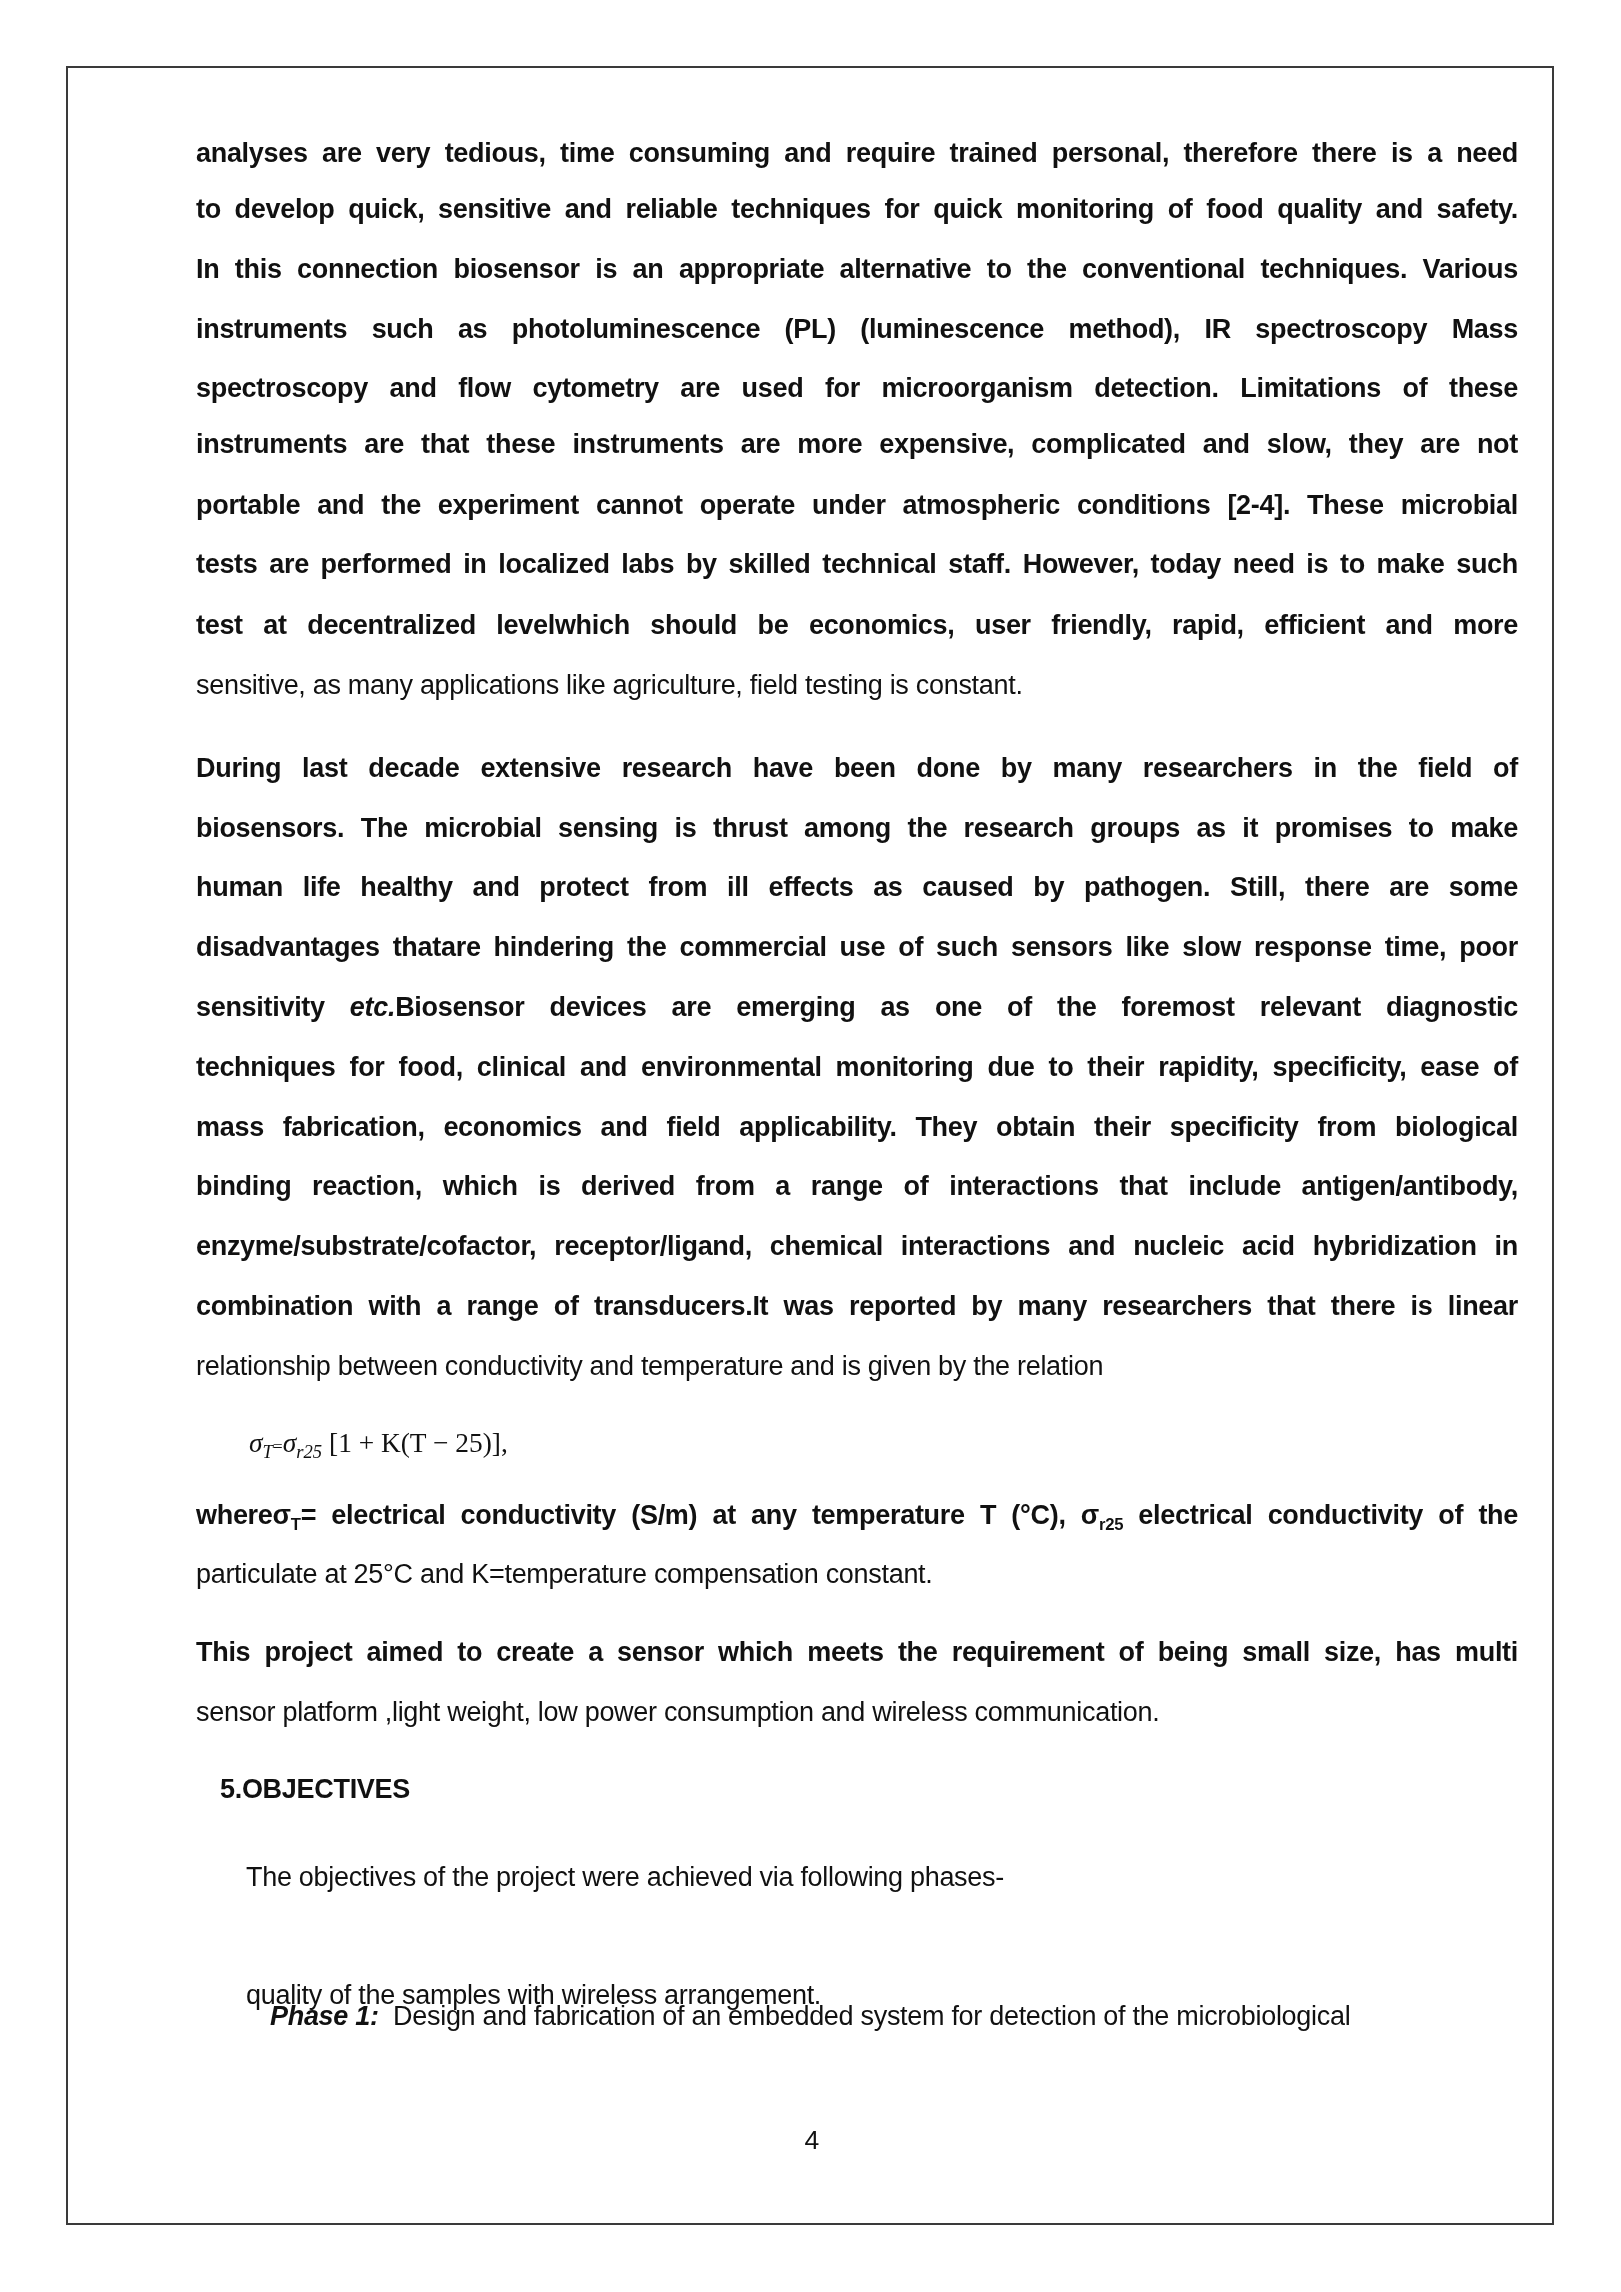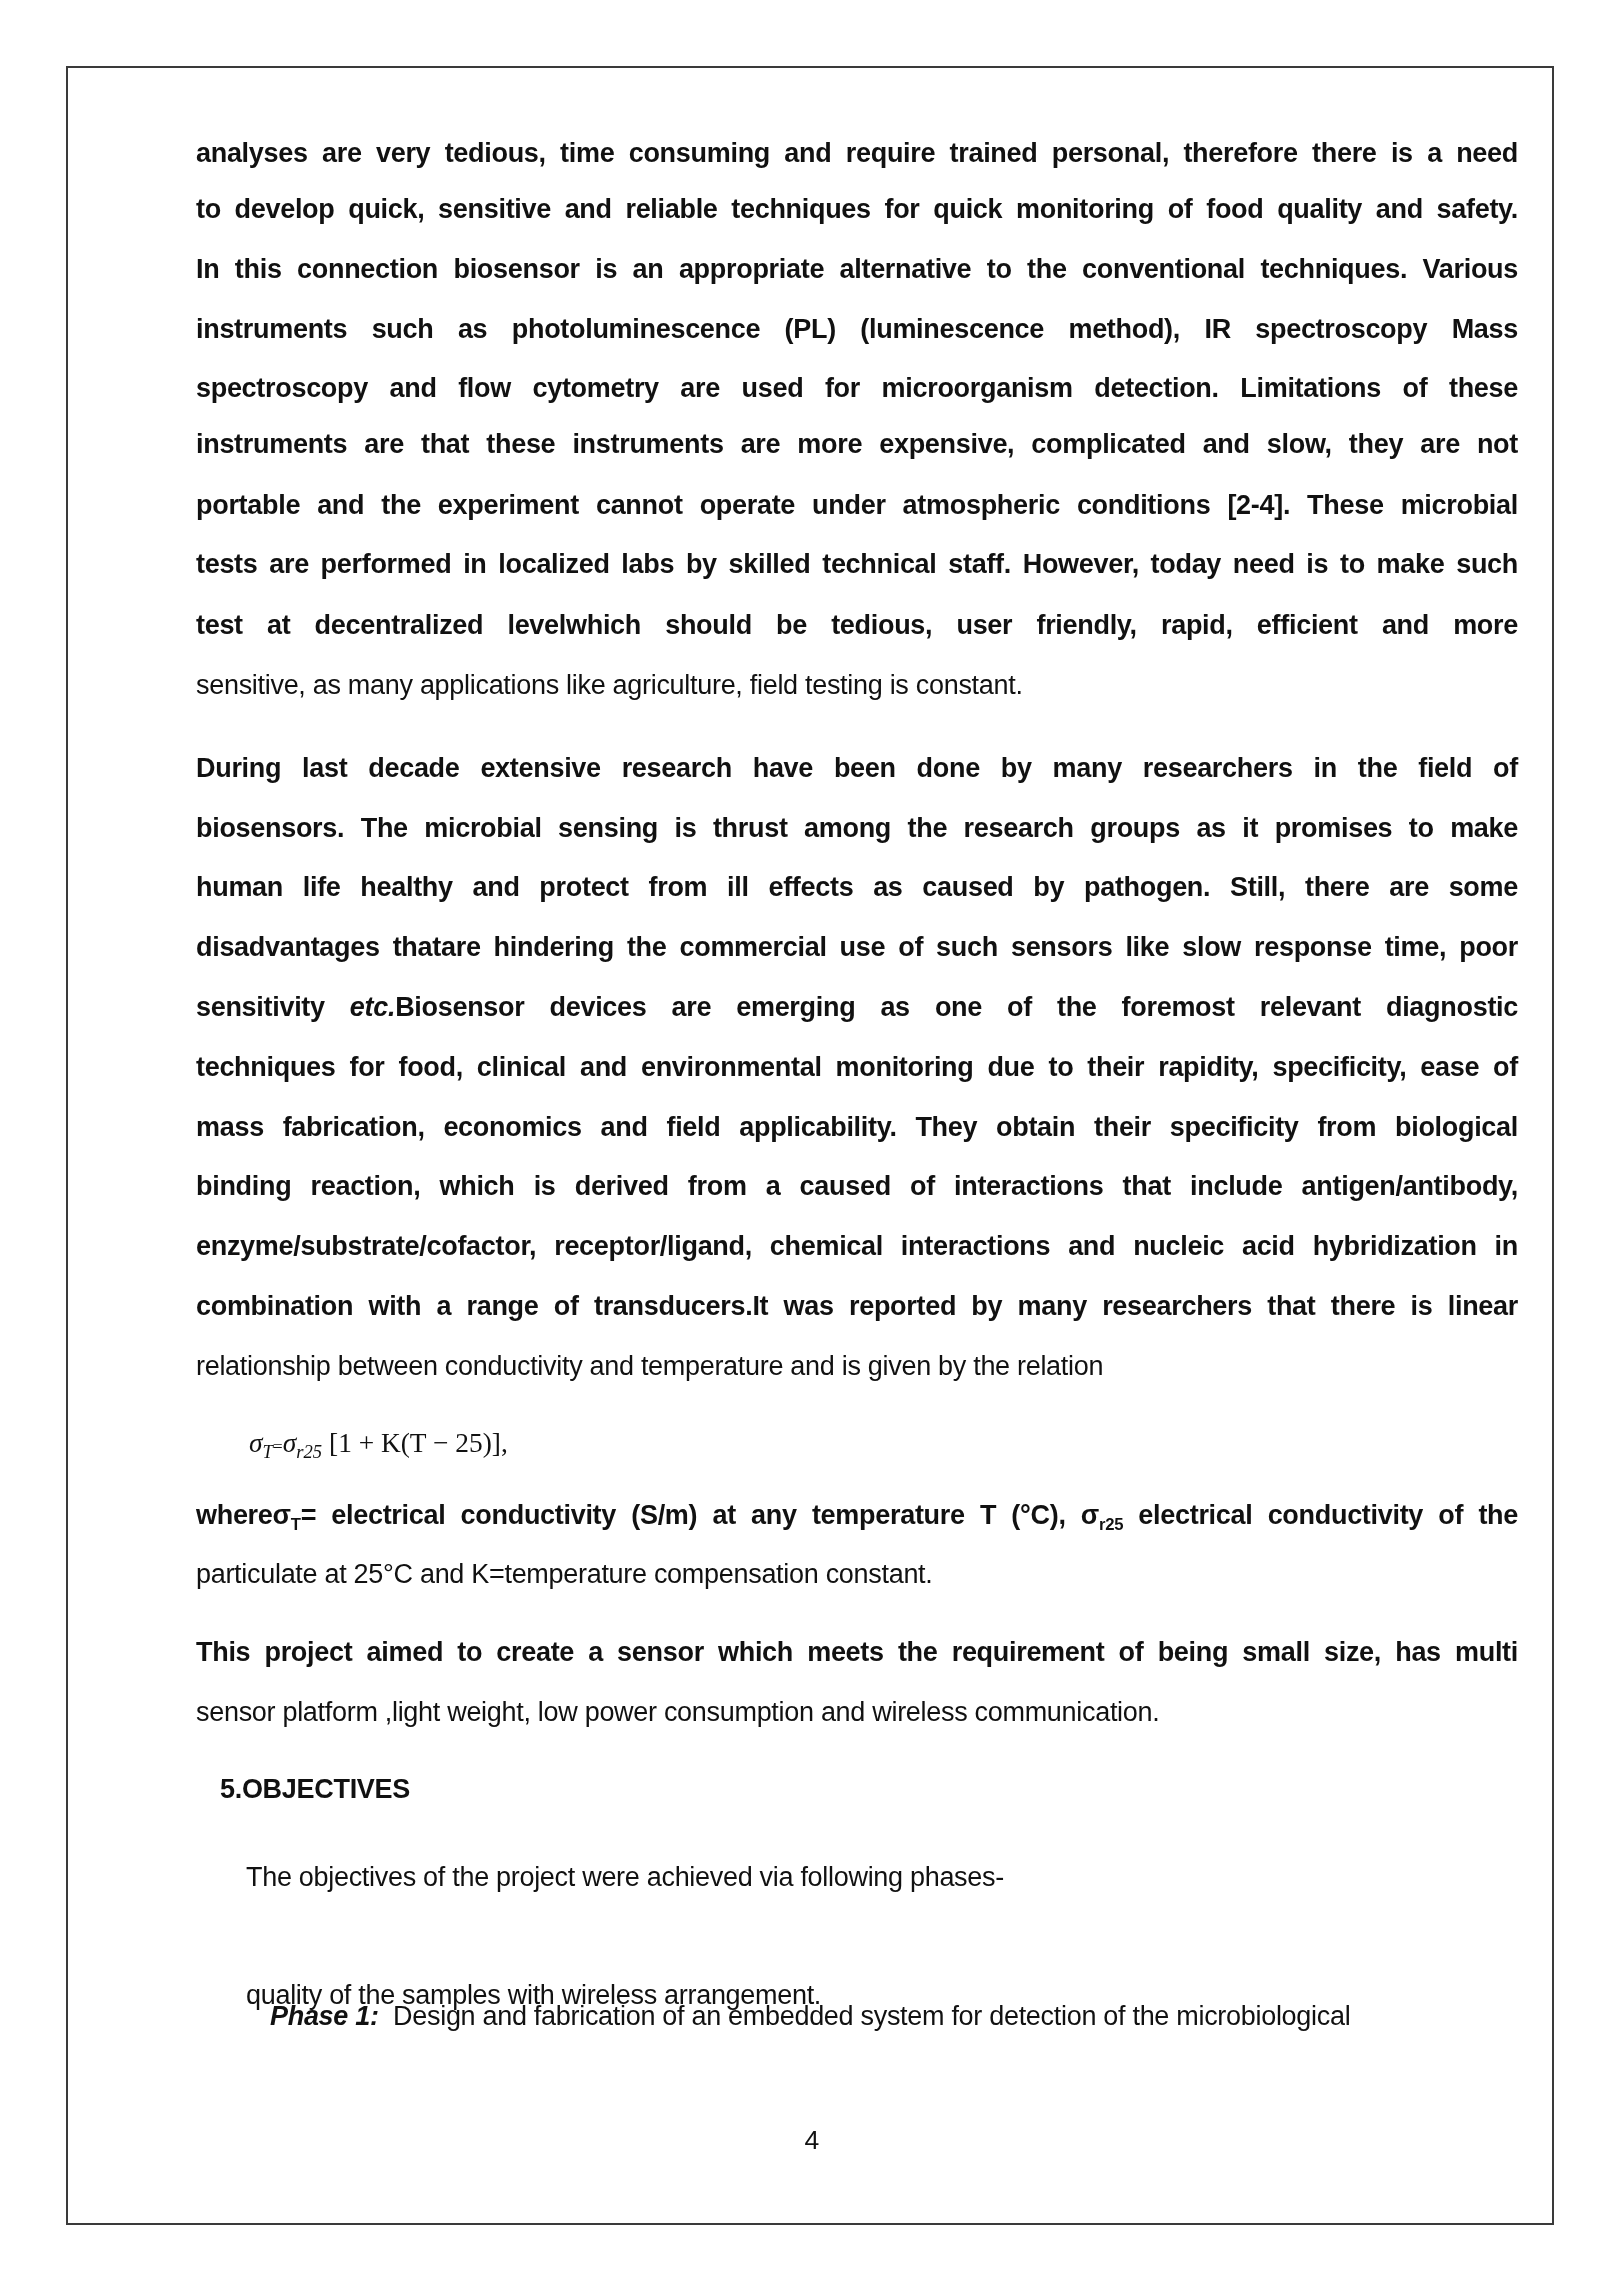--- a/index.html
+++ b/index.html
@@ -33,35 +33,35 @@
 
 <div>
   <div class="ln j" style="top:137px">analyses are very tedious, time consuming and require trained personal, therefore there is a need</div>
   <div class="ln j" style="top:193px">to develop quick, sensitive and reliable techniques for quick monitoring of food quality and safety.</div>
   <div class="ln j" style="top:253px">In this connection biosensor is an appropriate alternative to the conventional techniques. Various</div>
   <div class="ln j" style="top:313px">instruments such as photoluminescence (PL) (luminescence method), IR spectroscopy Mass</div>
   <div class="ln j" style="top:372px">spectroscopy and flow cytometry are used for microorganism detection. Limitations of these</div>
   <div class="ln j" style="top:428px">instruments are that these instruments are more expensive, complicated and slow, they are not</div>
   <div class="ln j" style="top:489px">portable and the experiment cannot operate under atmospheric conditions [2-4]. These microbial</div>
   <div class="ln j" style="top:548px">tests are performed in localized labs by skilled technical staff. However, today need is to make such</div>
-  <div class="ln j" style="top:609px">test at decentralized levelwhich should be tedious,  user friendly, rapid, efficient and  more</div>
+  <div class="ln j" style="top:609px">test at decentralized levelwhich should be economics,  user friendly, rapid, efficient and  more</div>
   <div class="ln" style="top:669px">sensitive, as many applications like agriculture, field testing is constant.</div>
 </div>
 
 <div>
   <div class="ln j" style="top:752px">During last decade extensive research have been done by many researchers in the field of</div>
   <div class="ln j" style="top:812px">biosensors. The microbial sensing is thrust among the research groups as it promises to make</div>
   <div class="ln j" style="top:871px">human life healthy and protect from ill effects as caused by pathogen. Still, there are some</div>
   <div class="ln j" style="top:931px">disadvantages  thatare hindering the commercial use of such sensors like slow response time, poor</div>
   <div class="ln j" style="top:991px">
     <span>sensitivity </span><span class="it">etc.</span><span>Biosensor devices are emerging as one of the foremost relevant diagnostic</span>
   </div>
   <div class="ln j" style="top:1051px">techniques for food, clinical and environmental monitoring due to their rapidity, specificity, ease of</div>
   <div class="ln j" style="top:1111px">mass fabrication, economics and field applicability. They obtain their specificity from biological</div>
-  <div class="ln j" style="top:1170px">binding reaction, which is derived from a caused of interactions that include antigen/antibody,</div>
+  <div class="ln j" style="top:1170px">binding reaction, which is derived from a range of interactions that include antigen/antibody,</div>
   <div class="ln j" style="top:1230px">enzyme/substrate/cofactor, receptor/ligand, chemical interactions and nucleic acid hybridization in</div>
   <div class="ln j" style="top:1290px">combination with a range of transducers.It was reported by many researchers  that   there is linear</div>
   <div class="ln" style="top:1350px">relationship between conductivity and temperature and is given by the relation</div>
 </div>
 
 <div class="ln formula" style="top:1427px; left:201px;">
   <i>σ</i><sub><i>T</i></sub><span style="font-size:17.6px">=</span><i>σ</i><sub><i>r25</i></sub><span> [1 + K(T − 25)],</span>
 </div>
 
 <div>

